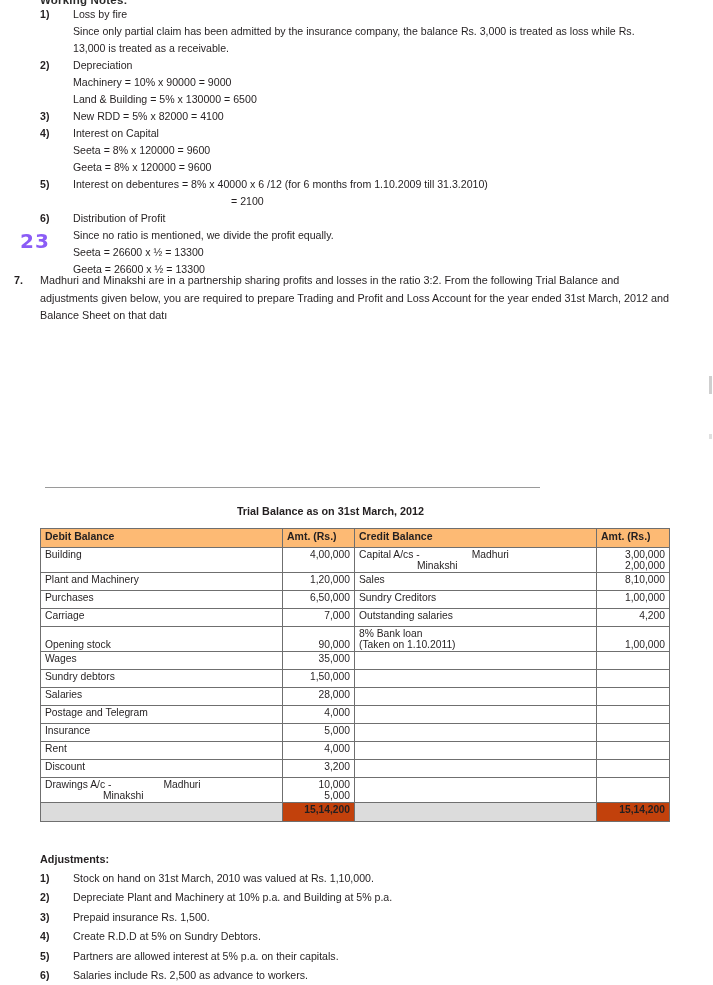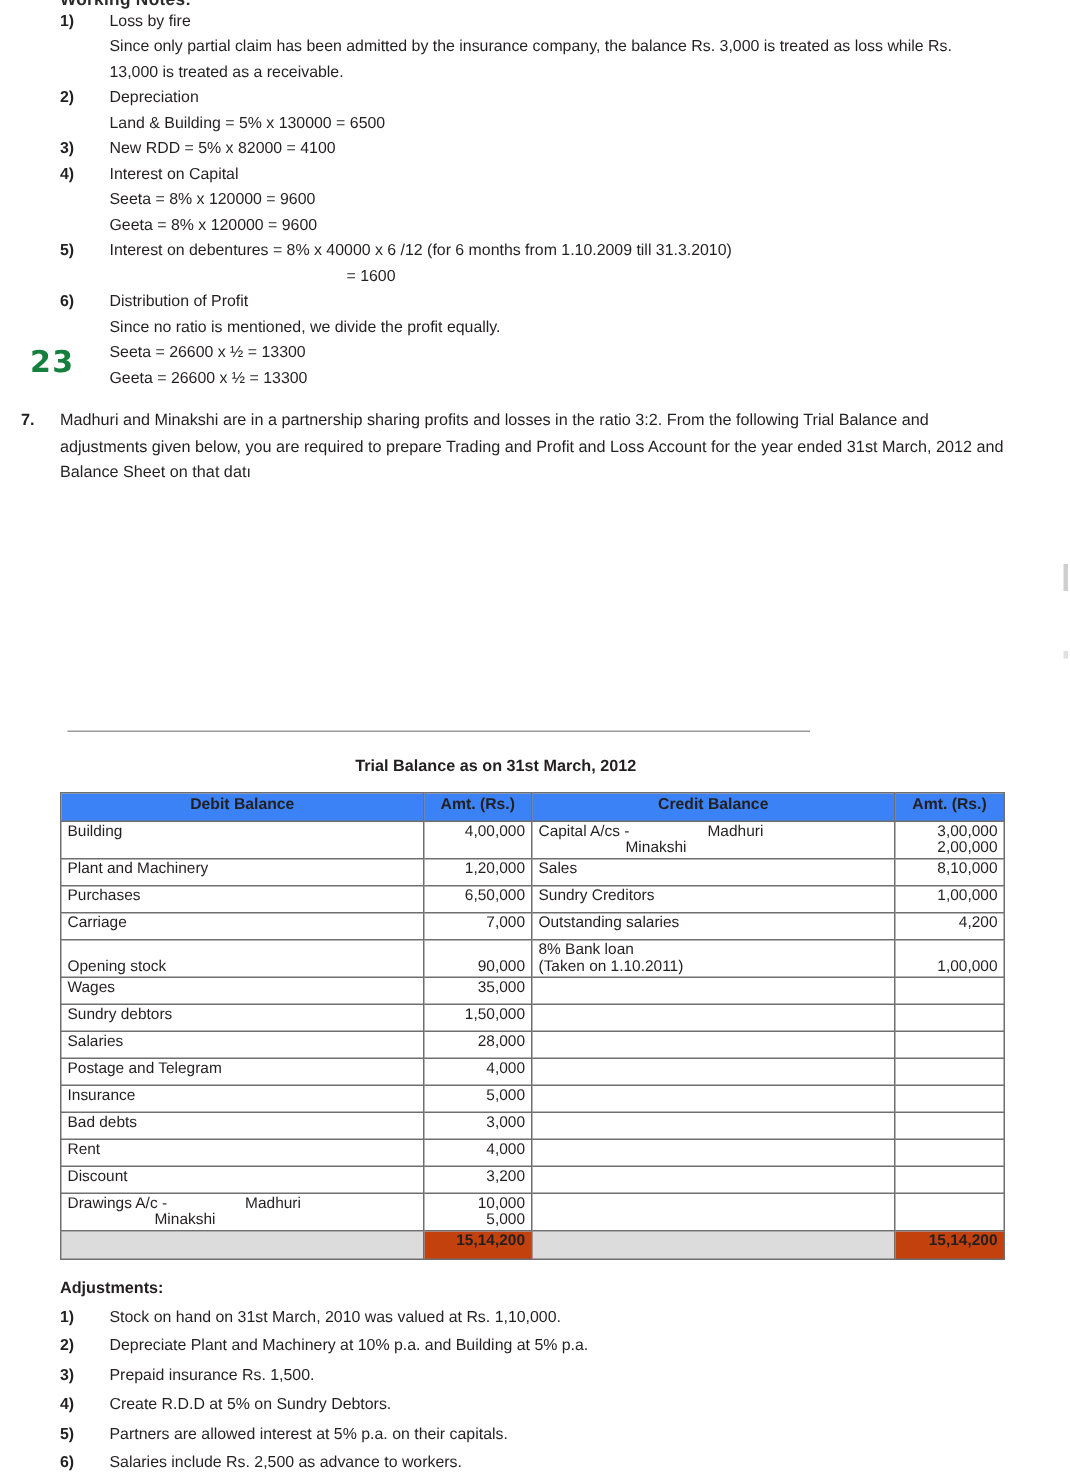--- a/index.html
+++ b/index.html
@@ -61,21 +61,21 @@
   }
 
   
   .page-number {
     position: absolute;
     left: 20px;
     top: 229px;
     font-size: 20px;
     font-weight: bold;
     letter-spacing: 1px;
-    color: #15803d;
+    color: #8b5cf6;
     font-family: "DejaVu Sans", sans-serif;
   }
 
   
   .question {
     position: absolute;
     left: 0;
     top: 272px;
     width: 713px;
     display: flex;
@@ -140,22 +140,22 @@
     table-layout: fixed;
   }
   table.tb td, table.tb th {
     border: 1px solid #6f6f6f;
     padding: 1px 4px;
     height: 15px;
     vertical-align: top;
     font-weight: normal;
   }
   table.tb th {
-    background: #3b82f6;
-    text-align: center;
+    background: #fdba74;
+    text-align: left;
     font-weight: bold;
     height: 16px;
     font-size: 10.5px;
   }
   .c-desc  { width: 242px; }
   .c-amt   { width: 72px; text-align: right; }
   .c-desc2 { width: 242px; }
   .c-amt2  { width: 73px; text-align: right; }
 
   td.num { text-align: right; }
@@ -224,20 +224,21 @@
     <div class="note-body">
       <span class="ln">Loss by fire</span>
       <span class="ln">Since only partial claim has been admitted by the insurance company, the balance Rs. 3,000 is treated as loss while Rs. 13,000 is treated as a receivable.</span>
     </div>
   </div>
 
   <div class="note-row">
     <div class="note-num">2)</div>
     <div class="note-body">
       <span class="ln">Depreciation</span>
+      <span class="ln">Machinery =   10% x 90000 = 9000</span>
       <span class="ln">Land &amp; Building = 5% x 130000 = 6500</span>
     </div>
   </div>
 
   <div class="note-row">
     <div class="note-num">3)</div>
     <div class="note-body">
       <span class="ln">New RDD = 5% x 82000 = 4100</span>
     </div>
   </div>
@@ -248,21 +249,21 @@
       <span class="ln">Interest on Capital</span>
       <span class="ln">Seeta = 8% x 120000 = 9600</span>
       <span class="ln">Geeta = 8% x 120000 = 9600</span>
     </div>
   </div>
 
   <div class="note-row">
     <div class="note-num">5)</div>
     <div class="note-body">
       <span class="ln">Interest on debentures  = 8% x 40000 x 6 /12 (for 6 months from 1.10.2009 till 31.3.2010)</span>
-      <span class="ln indent-eq">= 1600</span>
+      <span class="ln indent-eq">= 2100</span>
     </div>
   </div>
 
   <div class="note-row">
     <div class="note-num">6)</div>
     <div class="note-body">
       <span class="ln">Distribution of Profit</span>
       <span class="ln">Since no ratio is mentioned, we divide the profit equally.</span>
       <span class="ln">Seeta = 26600 x ½ = 13300</span>
       <span class="ln">Geeta = 26600 x ½ = 13300</span>
@@ -360,26 +361,20 @@
       <td></td>
       <td class="num"></td>
     </tr>
     <tr>
       <td>Insurance</td>
       <td class="num">5,000</td>
       <td></td>
       <td class="num"></td>
     </tr>
     <tr>
-      <td>Bad debts</td>
-      <td class="num">3,000</td>
-      <td></td>
-      <td class="num"></td>
-    </tr>
-    <tr>
       <td>Rent</td>
       <td class="num">4,000</td>
       <td></td>
       <td class="num"></td>
     </tr>
     <tr>
       <td>Discount</td>
       <td class="num">3,200</td>
       <td></td>
       <td class="num"></td>

